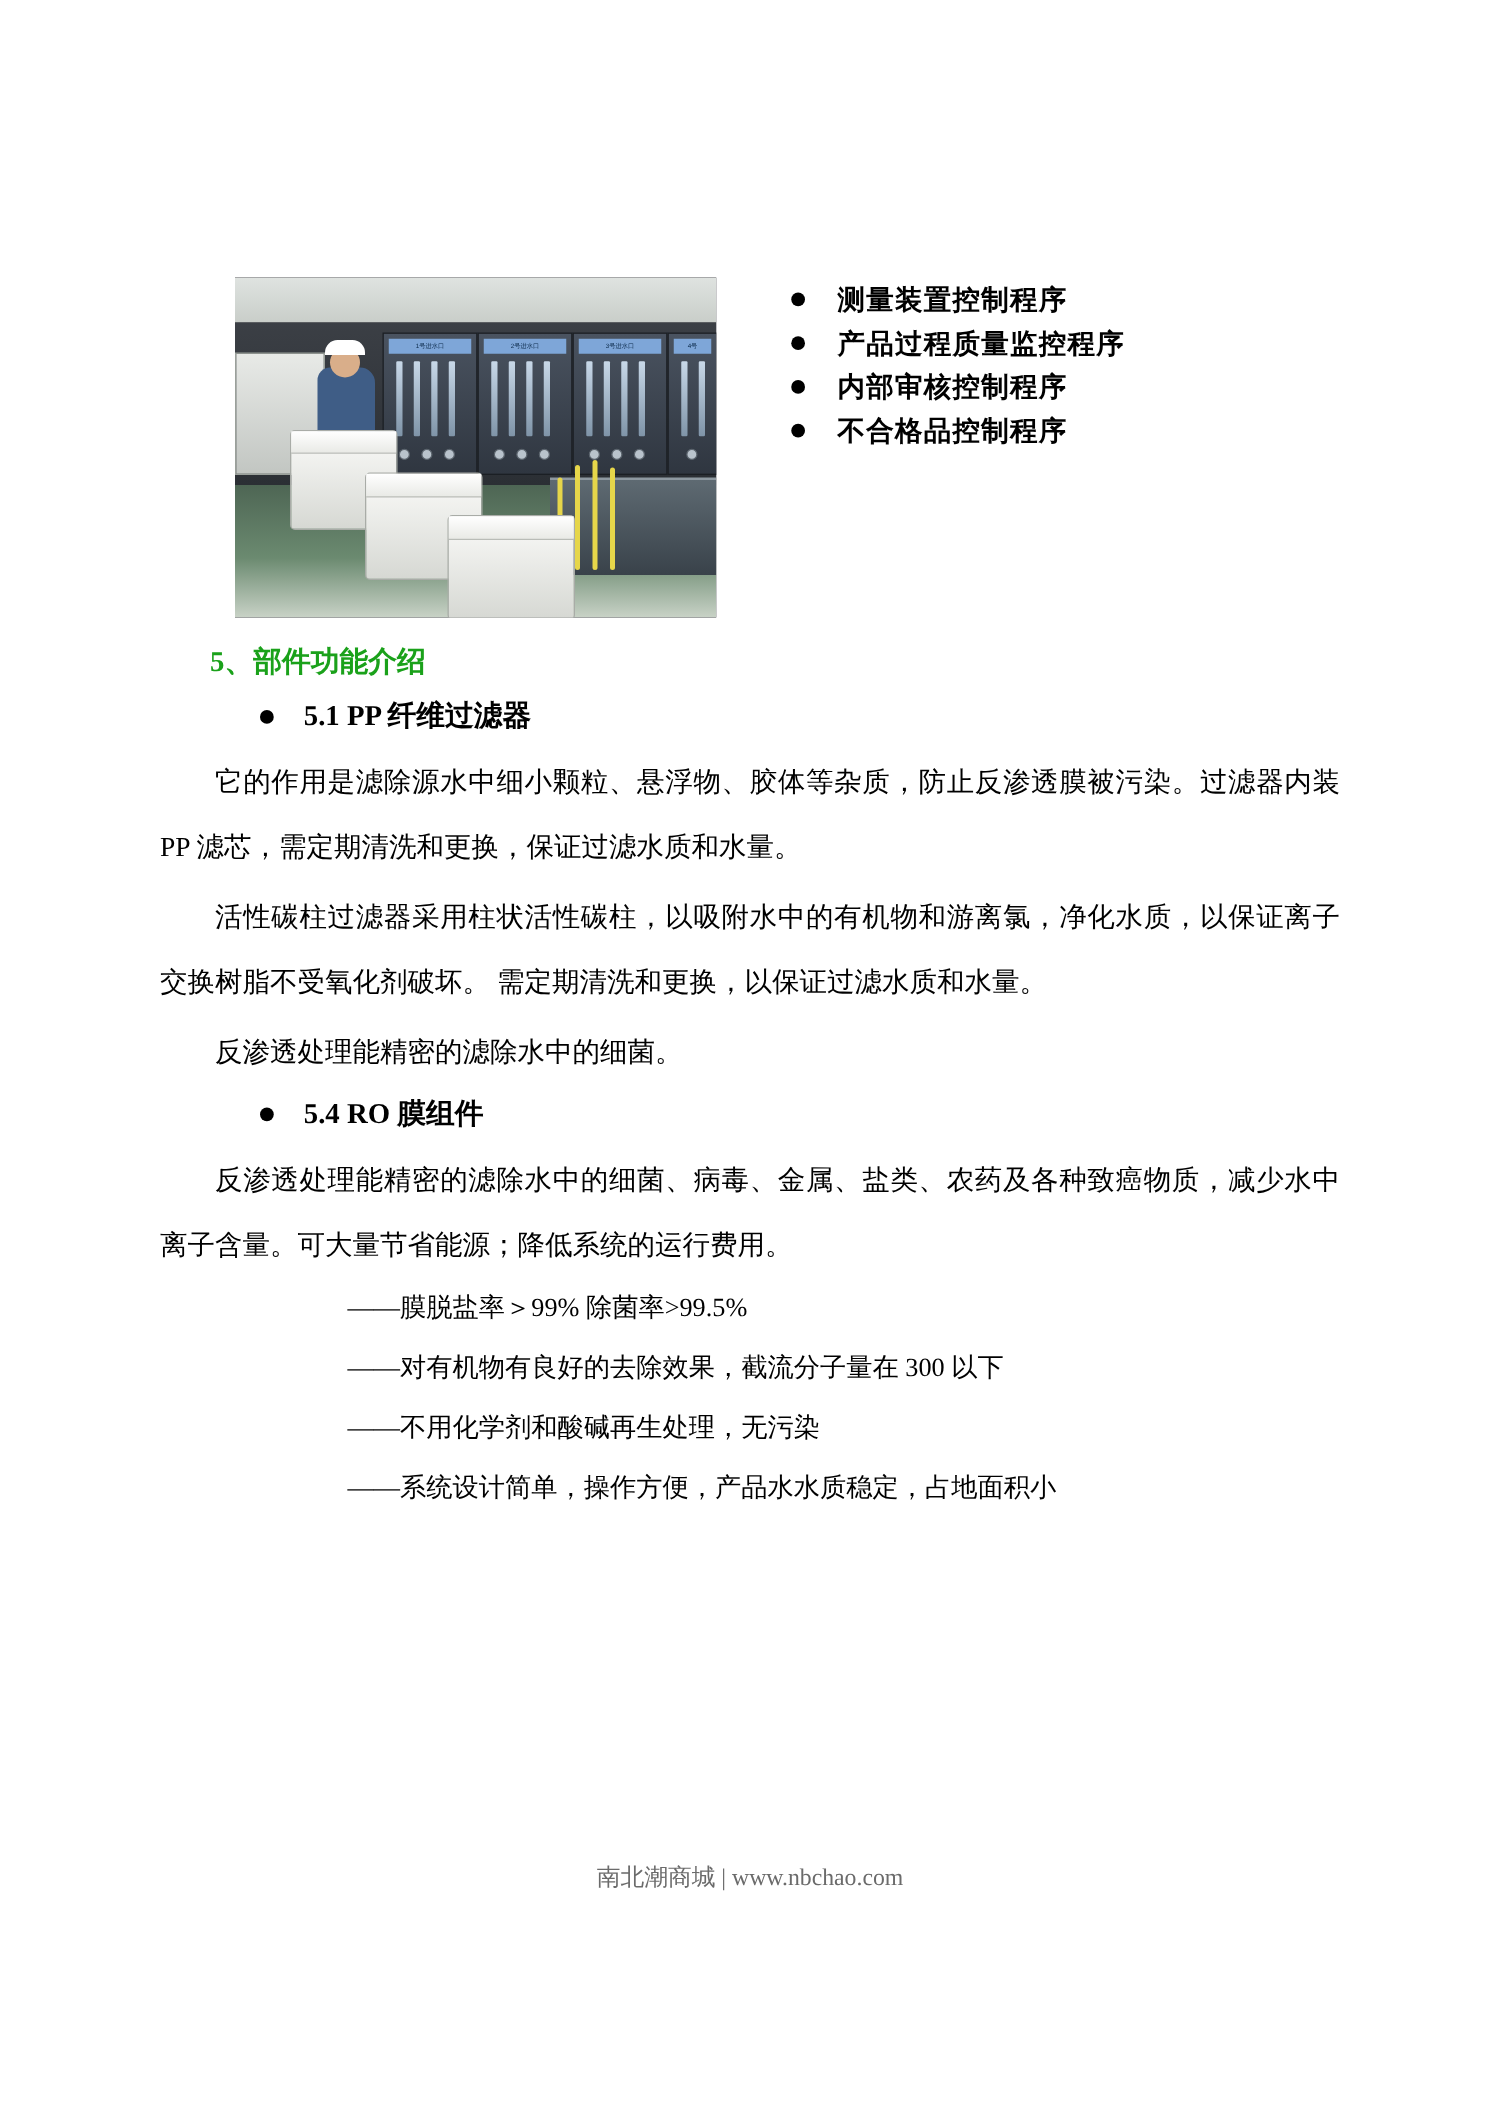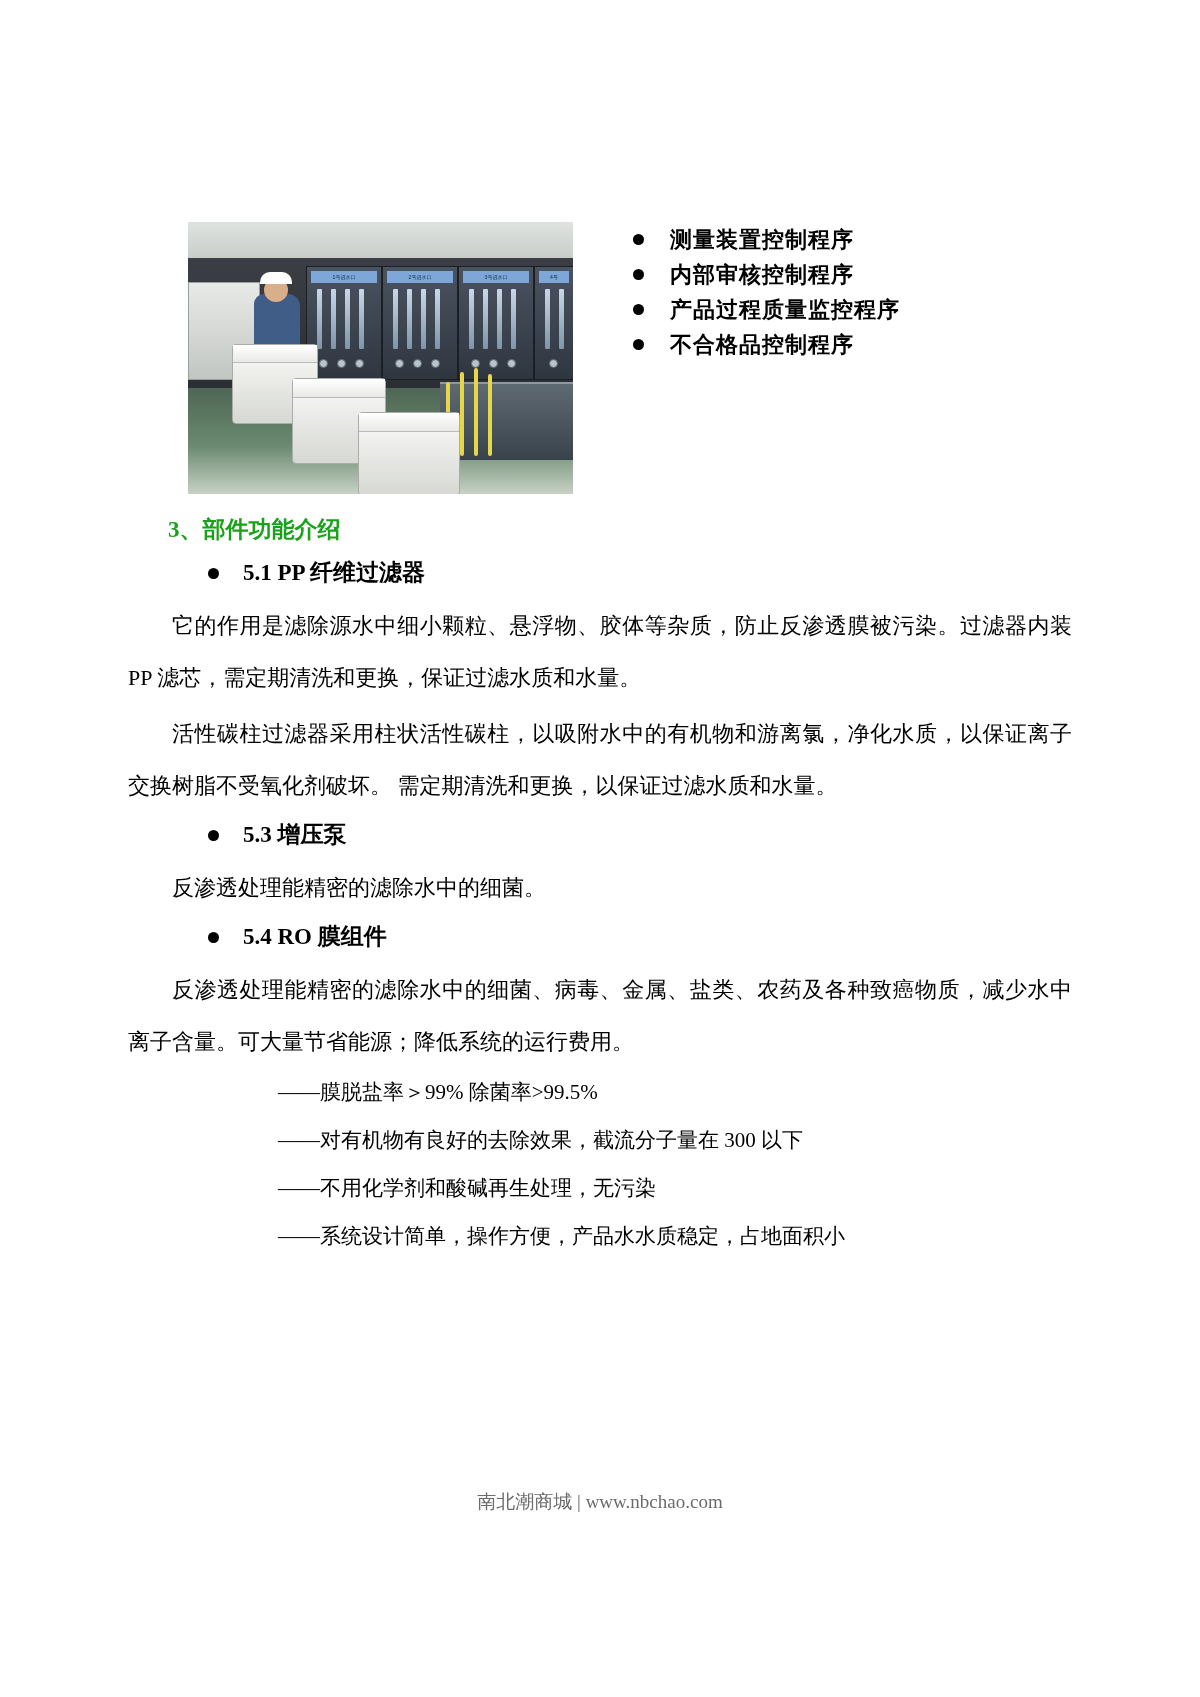--- a/index.html
+++ b/index.html
@@ -248,49 +248,45 @@
       </div>
     </div>
 
     <div class="bullet-list">
       <div class="bl-item">
         <span class="bl-dot"></span>
         <span>测量装置控制程序</span>
       </div>
       <div class="bl-item">
         <span class="bl-dot"></span>
-        <span>内部审核控制程序</span>
+        <span>产品过程质量监控程序</span>
       </div>
       <div class="bl-item">
         <span class="bl-dot"></span>
-        <span>产品过程质量监控程序</span>
+        <span>内部审核控制程序</span>
       </div>
       <div class="bl-item">
         <span class="bl-dot"></span>
         <span>不合格品控制程序</span>
       </div>
     </div>
   </div>
 
   <div class="content">
 
-    <div class="heading-green" style="color: rgb(26, 161, 26);">3、部件功能介绍</div>
+    <div class="heading-green" style="color: rgb(26, 161, 26);">5、部件功能介绍</div>
 
     <div class="sub-head">
       <span class="dot"></span>
       <span>5.1 PP 纤维过滤器</span>
     </div>
     <div class="para">它的作用是滤除源水中细小颗粒、悬浮物、胶体等杂质，防止反渗透膜被污染。过滤器内装 PP 滤芯，需定期清洗和更换，保证过滤水质和水量。</div>
 
     <div class="para">活性碳柱过滤器采用柱状活性碳柱，以吸附水中的有机物和游离氯，净化水质，以保证离子交换树脂不受氧化剂破坏。 需定期清洗和更换，以保证过滤水质和水量。</div>
 
-    <div class="sub-head">
-      <span class="dot"></span>
-      <span>5.3 增压泵</span>
-    </div>
     <div class="para">反渗透处理能精密的滤除水中的细菌。</div>
 
     <div class="sub-head">
       <span class="dot"></span>
       <span>5.4 RO 膜组件</span>
     </div>
     <div class="para">反渗透处理能精密的滤除水中的细菌、病毒、金属、盐类、农药及各种致癌物质，减少水中离子含量。可大量节省能源；降低系统的运行费用。</div>
 
     <div class="spec-line">——膜脱盐率＞99% 除菌率&gt;99.5%</div>
     <div class="spec-line">——对有机物有良好的去除效果，截流分子量在 300 以下</div>

